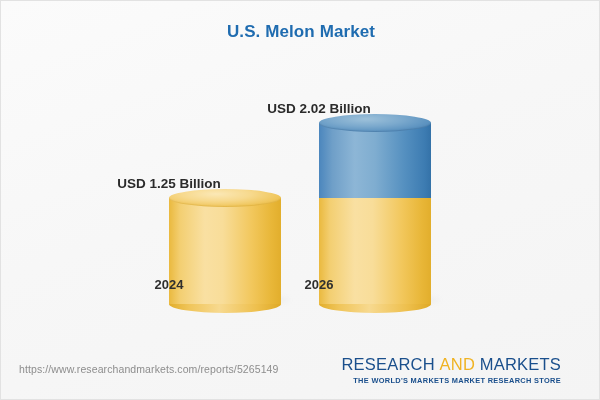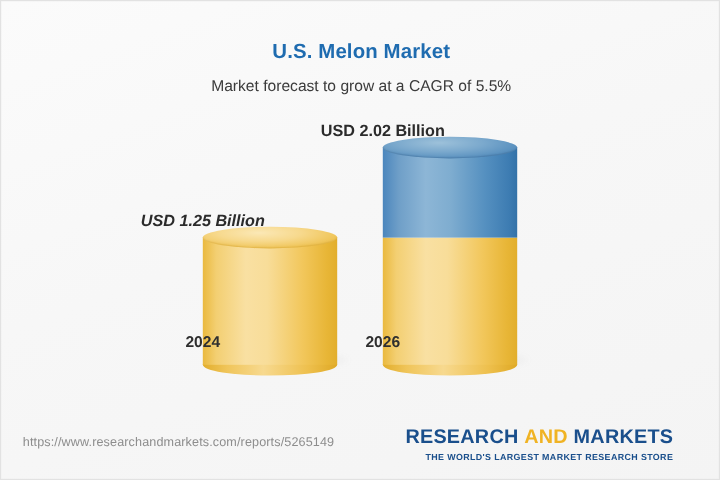--- a/index.html
+++ b/index.html
@@ -20,21 +20,21 @@
     width: 600px;
     height: 400px;
     background: linear-gradient(160deg, #fbfbfb 0%, #f7f7f7 45%, #f4f4f4 100%);
     border: 1px solid #e2e2e2;
     overflow: hidden;
   }
 
   
   .header {
     position: absolute;
-    top: 11px; left: 0;
+    top: 0; left: 0;
     width: 600px;
     text-align: center;
     padding-top: 20px;
   }
   .chart-title {
     font-size: 17px;
     font-weight: bold;
     color: #1f6cb0;
     letter-spacing: 0.1px;
     line-height: 22px;
@@ -196,21 +196,21 @@
     letter-spacing: 0.1px;
   }
   .logo {
     position: absolute;
     right: 16px;
     top: 8px;
     text-align: right;
   }
   .logo-main {
     font-size: 16.5px;
-    font-weight: bold;
+    font-weight: normal;
     letter-spacing: 0.2px;
     line-height: 19px;
     white-space: nowrap;
     padding-left: 24px;
   }
   .logo-word-research, .logo-word-markets { color: #1a4f8c; }
   .logo-word-and { color: #f0b323; }
   .logo-tagline {
     margin-top: 2px;
     font-size: 7.4px;
@@ -220,27 +220,26 @@
     white-space: nowrap;
   }
 </style>
 </head>
 <body>
 
 <div class="chart-card">
 
   <div class="header">
     <div class="chart-title">U.S. Melon Market</div>
-    <div class="chart-subtitle">Market forecast to grow at a CAGR of 5.5%</div>
   </div>
 
   <div class="plot">
 
     <div class="bar-group g0">
-      <div class="cyl-label" style="bottom: 113px; font-style: italic;">USD 1.25 Billion</div>
+      <div class="cyl-label" style="bottom: 113px;">USD 1.25 Billion</div>
 
       <div class="cyl-stack" style="width:112px; height:106px;">
         <div class="cyl-shadow"></div>
         <div class="seg yellow" style="bottom:0; height:106px;">
           <div class="foot"></div>
           <div class="body"></div>
           <div class="cap"></div>
         </div>
       </div>
 
@@ -267,17 +266,17 @@
       <div class="axis-label">2026</div>
     </div>
 
   </div>
 
   <div class="footer">
     <div class="footer-url">https://www.researchandmarkets.com/reports/5265149</div>
 
     <div class="logo">
       <div class="logo-main"><span class="logo-word-research">RESEARCH</span><span>&nbsp;</span><span class="logo-word-and">AND</span><span>&nbsp;</span><span class="logo-word-markets">MARKETS</span></div>
-      <div class="logo-tagline">THE WORLD'S LARGEST MARKET RESEARCH STORE</div>
+      <div class="logo-tagline">THE WORLD'S MARKETS MARKET RESEARCH STORE</div>
     </div>
   </div>
 
 </div>
 
 </body></html>

